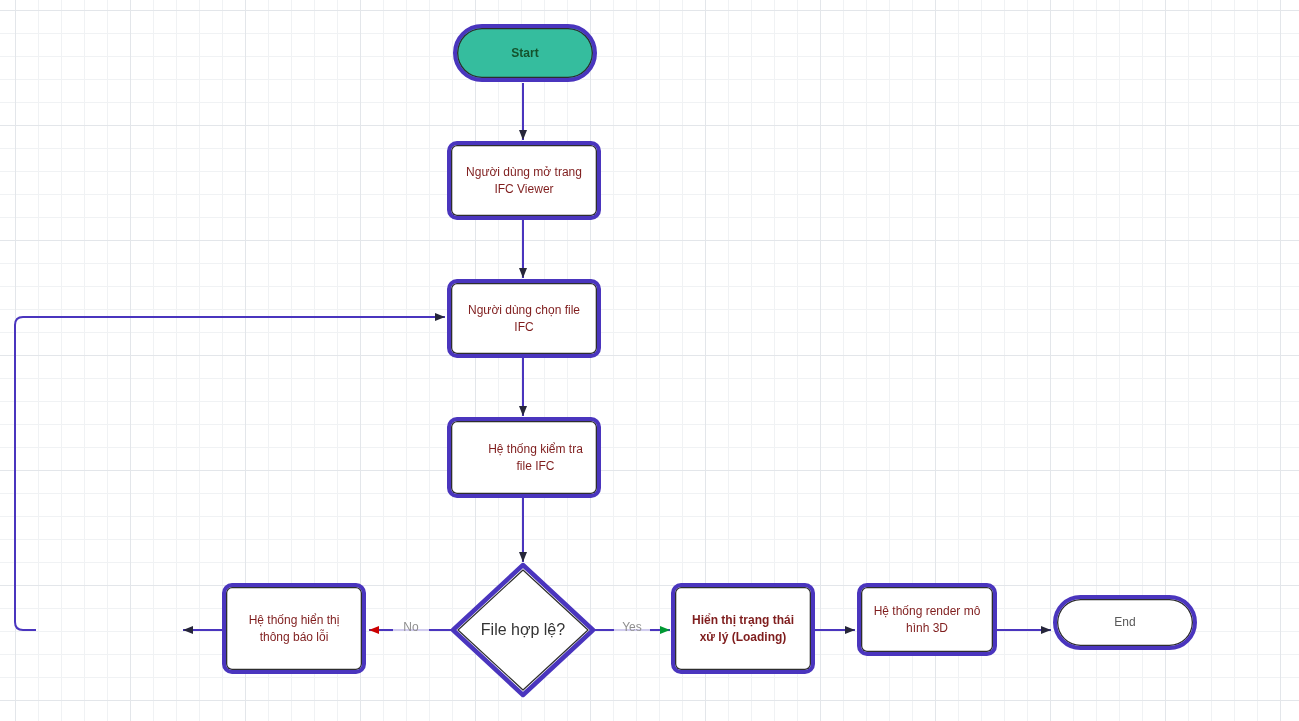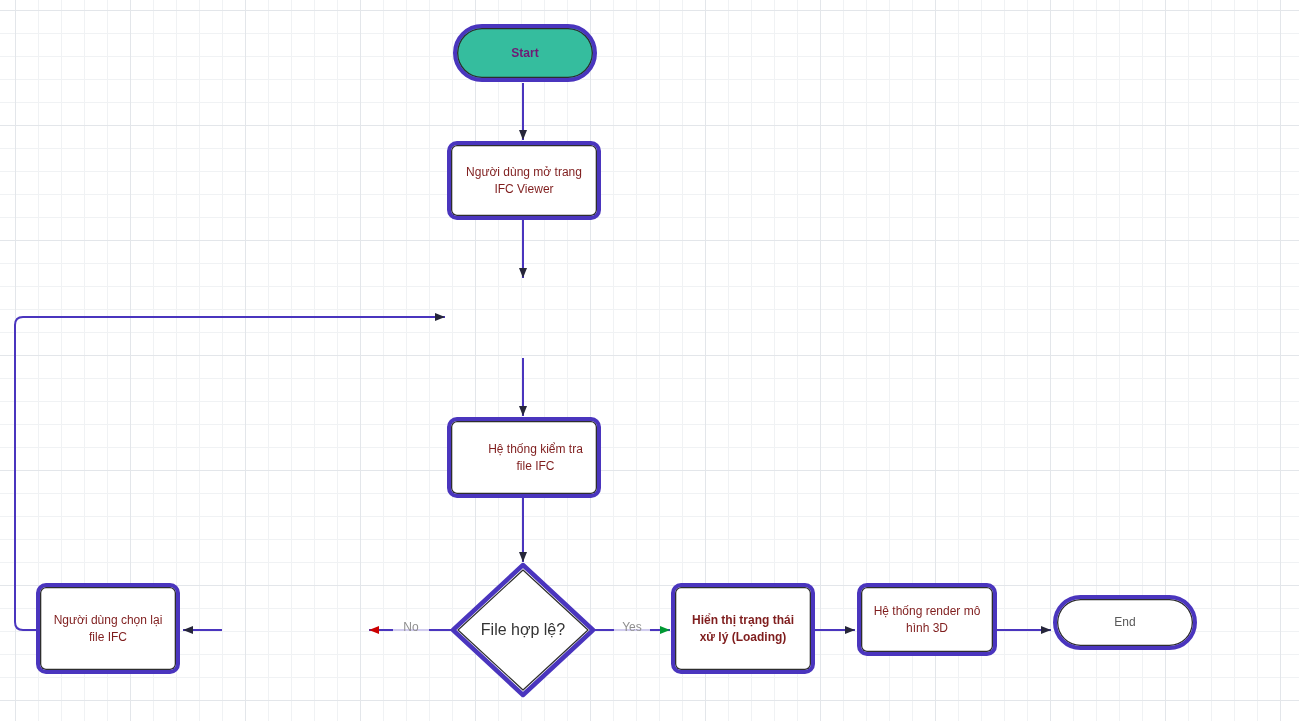--- a/index.html
+++ b/index.html
@@ -31,21 +31,21 @@
     border:4px solid #4A35BE;
     border-radius:10px;
     box-shadow: inset 0 0 0 1.3px #2d2d2d;
     color:#7f1d1d;
     font-size:12px;
     line-height:1.4;
     padding:4px 12px;
   }
   .node .lbl { display:block; width:100%; }
   .pill { border-radius:999px; }
-  .start-node { background:#35BD9E; font-weight:bold; color:#701a75; }
+  .start-node { background:#35BD9E; font-weight:bold; color:#14532d; }
   .end-node  { color:#595959; }
 
   .diamond-label {
     position:absolute;
     display:flex; align-items:center; justify-content:center;
     text-align:center;
     color:#333333; font-size:16px;
     background:transparent; border:none; box-shadow:none; padding:0;
   }
   .edge-label {
@@ -93,31 +93,34 @@
   </svg>
 
   <div class="node pill start-node" style="left:453px; top:24px; width:144px; height:58px;">
     <span class="lbl">Start</span>
   </div>
 
   <div class="node" style="left:447px; top:141px; width:154px; height:79px;">
     <span class="lbl">Người dùng mở trang IFC Viewer</span>
   </div>
 
+  <div class="node" style="left:447px; top:279px; width:154px; height:79px;">
+    <span class="lbl">Người dùng chọn file IFC</span>
+  </div>
 
   <div class="node" style="left:447px; top:417px; width:154px; height:81px;padding-left:35px;">
     <span class="lbl">Hệ thống kiểm tra file IFC</span>
   </div>
 
   <div class="diamond-label" style="left:458px; top:600px; width:130px; height:60px;">File hợp lệ?</div>
 
-  <div class="node" style="left:36px; top:583px; width:144px; height:91px;">
-    <span class="lbl">Người dùng chọn lại file IFC</span>
+
+  <div class="node" style="left:222px; top:583px; width:144px; height:91px;">
+    <span class="lbl">Hệ thống hiển thị thông báo lỗi</span>
   </div>
-
 
   <div class="node" style="left:671px; top:583px; width:144px; height:91px;font-weight:bold;">
     <span class="lbl">Hiển thị trạng thái xử lý (Loading)</span>
   </div>
 
   <div class="node" style="left:857px; top:583px; width:140px; height:73px;">
     <span class="lbl">Hệ thống render mô hình 3D</span>
   </div>
 
   <div class="node pill end-node" style="left:1053px; top:595px; width:144px; height:55px;">

